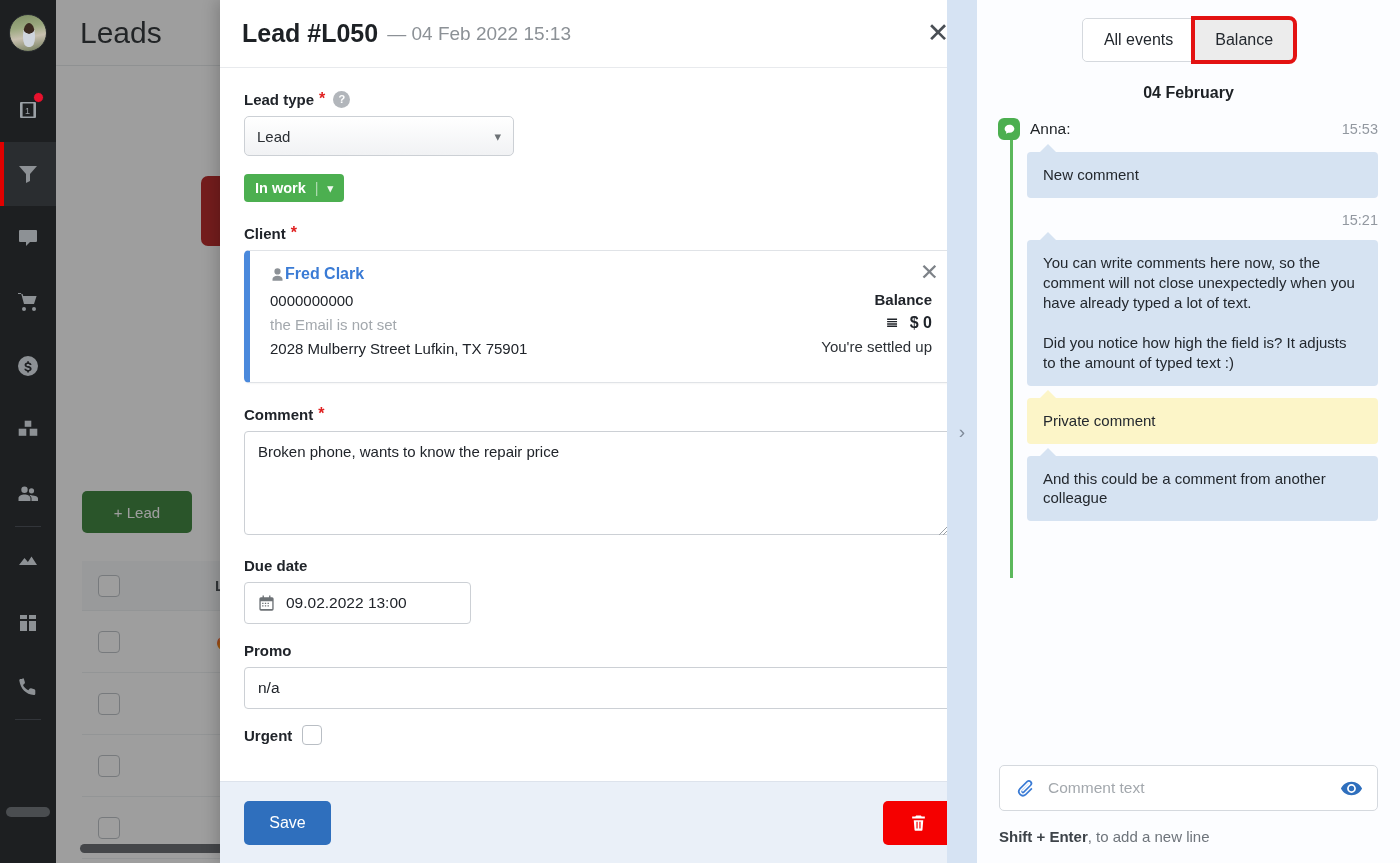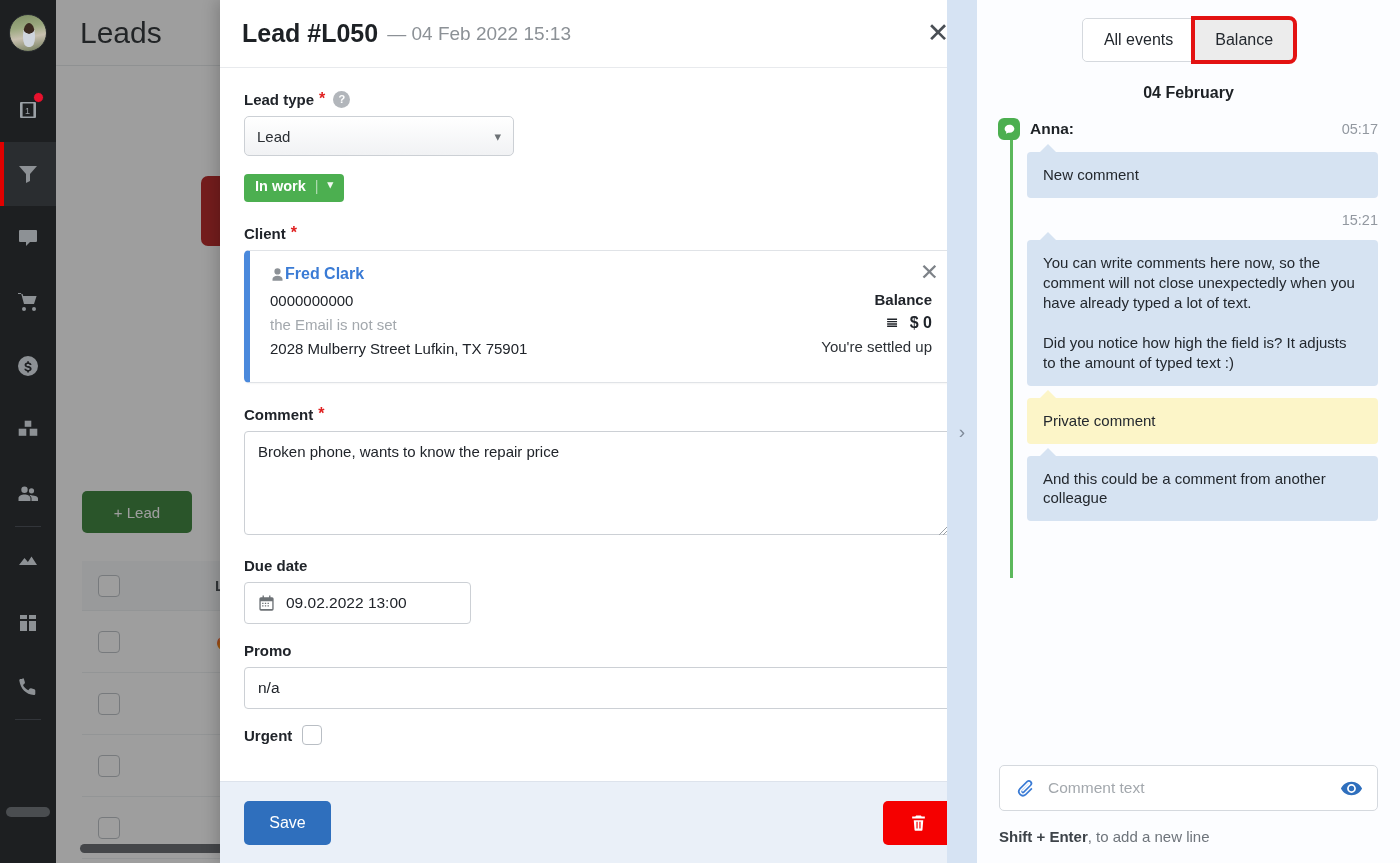--- a/index.html
+++ b/index.html
@@ -131,22 +131,22 @@
   }
   .select-box {
     width: 270px; height: 40px; border: 1px solid #ccd0d5; border-radius: 5px;
     background: linear-gradient(#ffffff, #f1f2f4);
     display: flex; align-items: center; padding: 0 12px;
     font-size: 15px; color: #2b2f34;
   }
   .select-box .chev { margin-left: auto; color: #6d7276; font-size: 13px; }
   .status-pill {
     margin-top: 18px; height: 28px; border-radius: 4px; background: #4caf50;
-    color: #fff; display: inline-flex; gap: 9px;
-    padding: 4px 11px; font-size: 14.5px; font-weight: 700;
+    color: #fff; display: inline-flex; align-items: center; gap: 9px;
+    padding: 12px 11px; font-size: 14.5px; font-weight: 700;
   }
   .status-pill .sep { opacity: .55; font-weight: 400; }
   .status-pill .chev { font-size: 11px; opacity: .92; }
 
   .client-card {
     border: 1px solid #e0e3e7; border-left: 6px solid #4a89dc; border-radius: 5px;
     background: #fff; padding: 14px 16px 18px 20px; position: relative;
     display: flex; box-shadow: 0 1px 2px rgba(0,0,0,.04);
   }
   .client-left { flex: 1; }
@@ -258,21 +258,21 @@
   }
   .msg-head {
     display: flex; align-items: center; gap: 10px; position: relative; z-index: 2;
     margin-left: -1px;
   }
   .author-ico {
     width: 22px; height: 22px; border-radius: 6px; background: #4caf50;
     display: flex; align-items: center; justify-content: center; flex: none;
   }
   .author-ico svg { width: 13px; height: 13px; fill: #fff; }
-  .author-name { font-weight: 700; font-size: 15.5px; color: #1d2125; }
+  .author-name { font-weight: 400; font-size: 15.5px; color: #1d2125; }
   .msg-time { margin-left: auto; font-size: 14.5px; color: #9298a0; }
   .time-only { text-align: right; font-size: 14.5px; color: #9298a0; margin-top: 14px; }
   .bubble {
     position: relative; margin-top: 12px; margin-left: 28px;
     background: #d6e3f2; border-radius: 4px; padding: 13px 16px;
     font-size: 15px; line-height: 1.33; color: #23282e; white-space: pre-line;
   }
   .bubble::before {
     content: ""; position: absolute; left: 12px; top: -8px;
     border-left: 9px solid transparent; border-right: 9px solid transparent;
@@ -538,21 +538,21 @@
     <div class="thread">
       <div class="thread-line"></div>
 
       <div class="msg-head">
         <span class="author-ico">
           <svg viewBox="0 0 24 24">
               <path d="M12 3C6.9 3 3 6.3 3 10.4c0 2.3 1.2 4.4 3.2 5.7L5.4 20l4-2.1c.8.2 1.7.3 2.6.3 5.1 0 9-3.3 9-7.4S17.1 3 12 3z"></path>
             </svg>
         </span>
         <span class="author-name">Anna:</span>
-        <span class="msg-time">05:17</span>
+        <span class="msg-time">15:53</span>
       </div>
       <div class="bubble">New comment</div>
 
       <div class="time-only">15:21</div>
       <div class="bubble">You can write comments here now, so the comment will not close unexpectedly when you have already typed a lot of text.
 
 Did you notice how high the field is? It adjusts to the amount of typed text :)</div>
 
       <div class="bubble private">Private comment</div>
 

